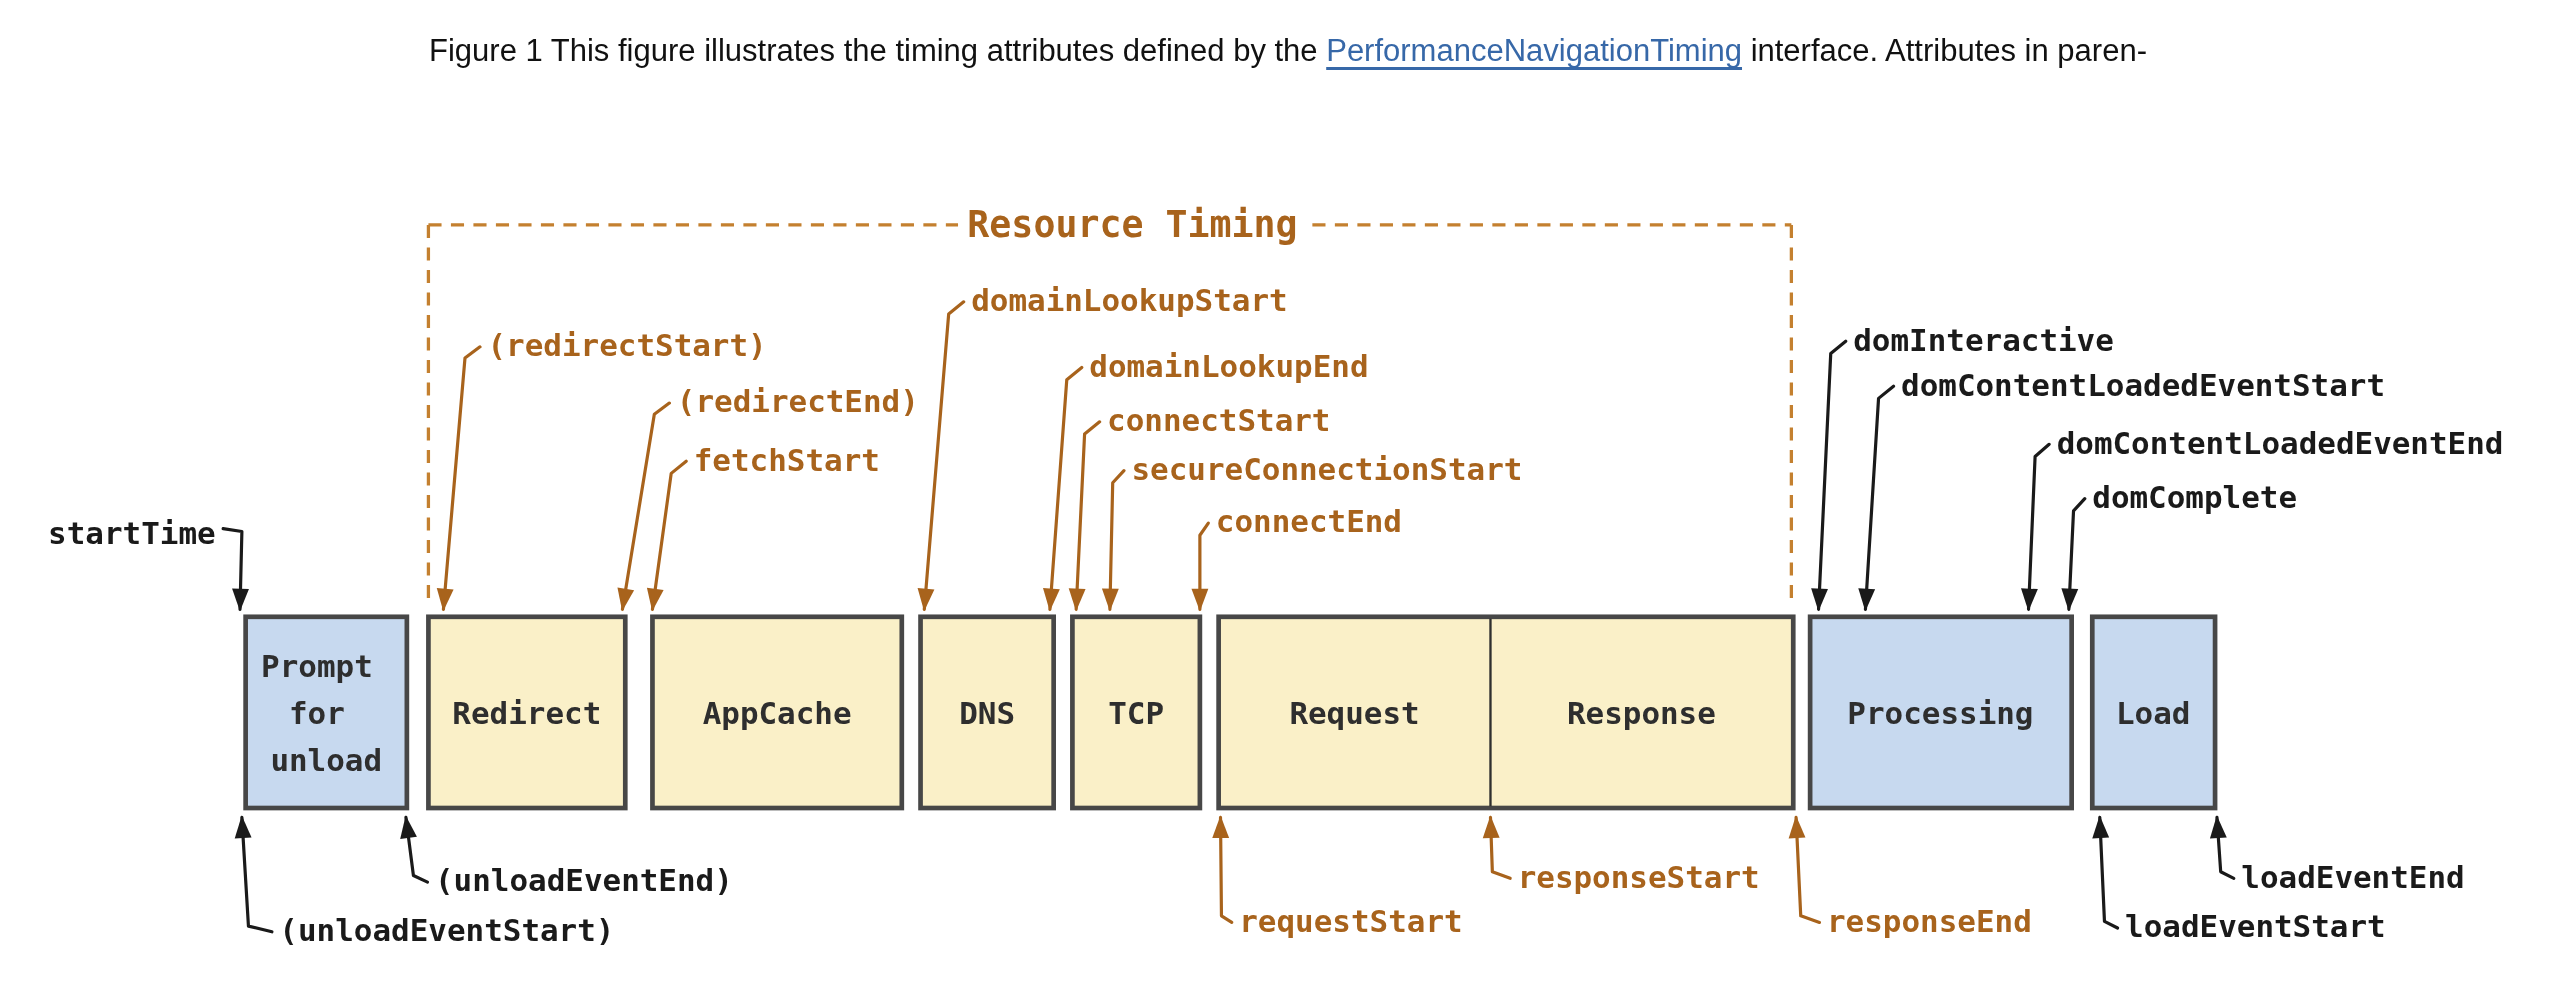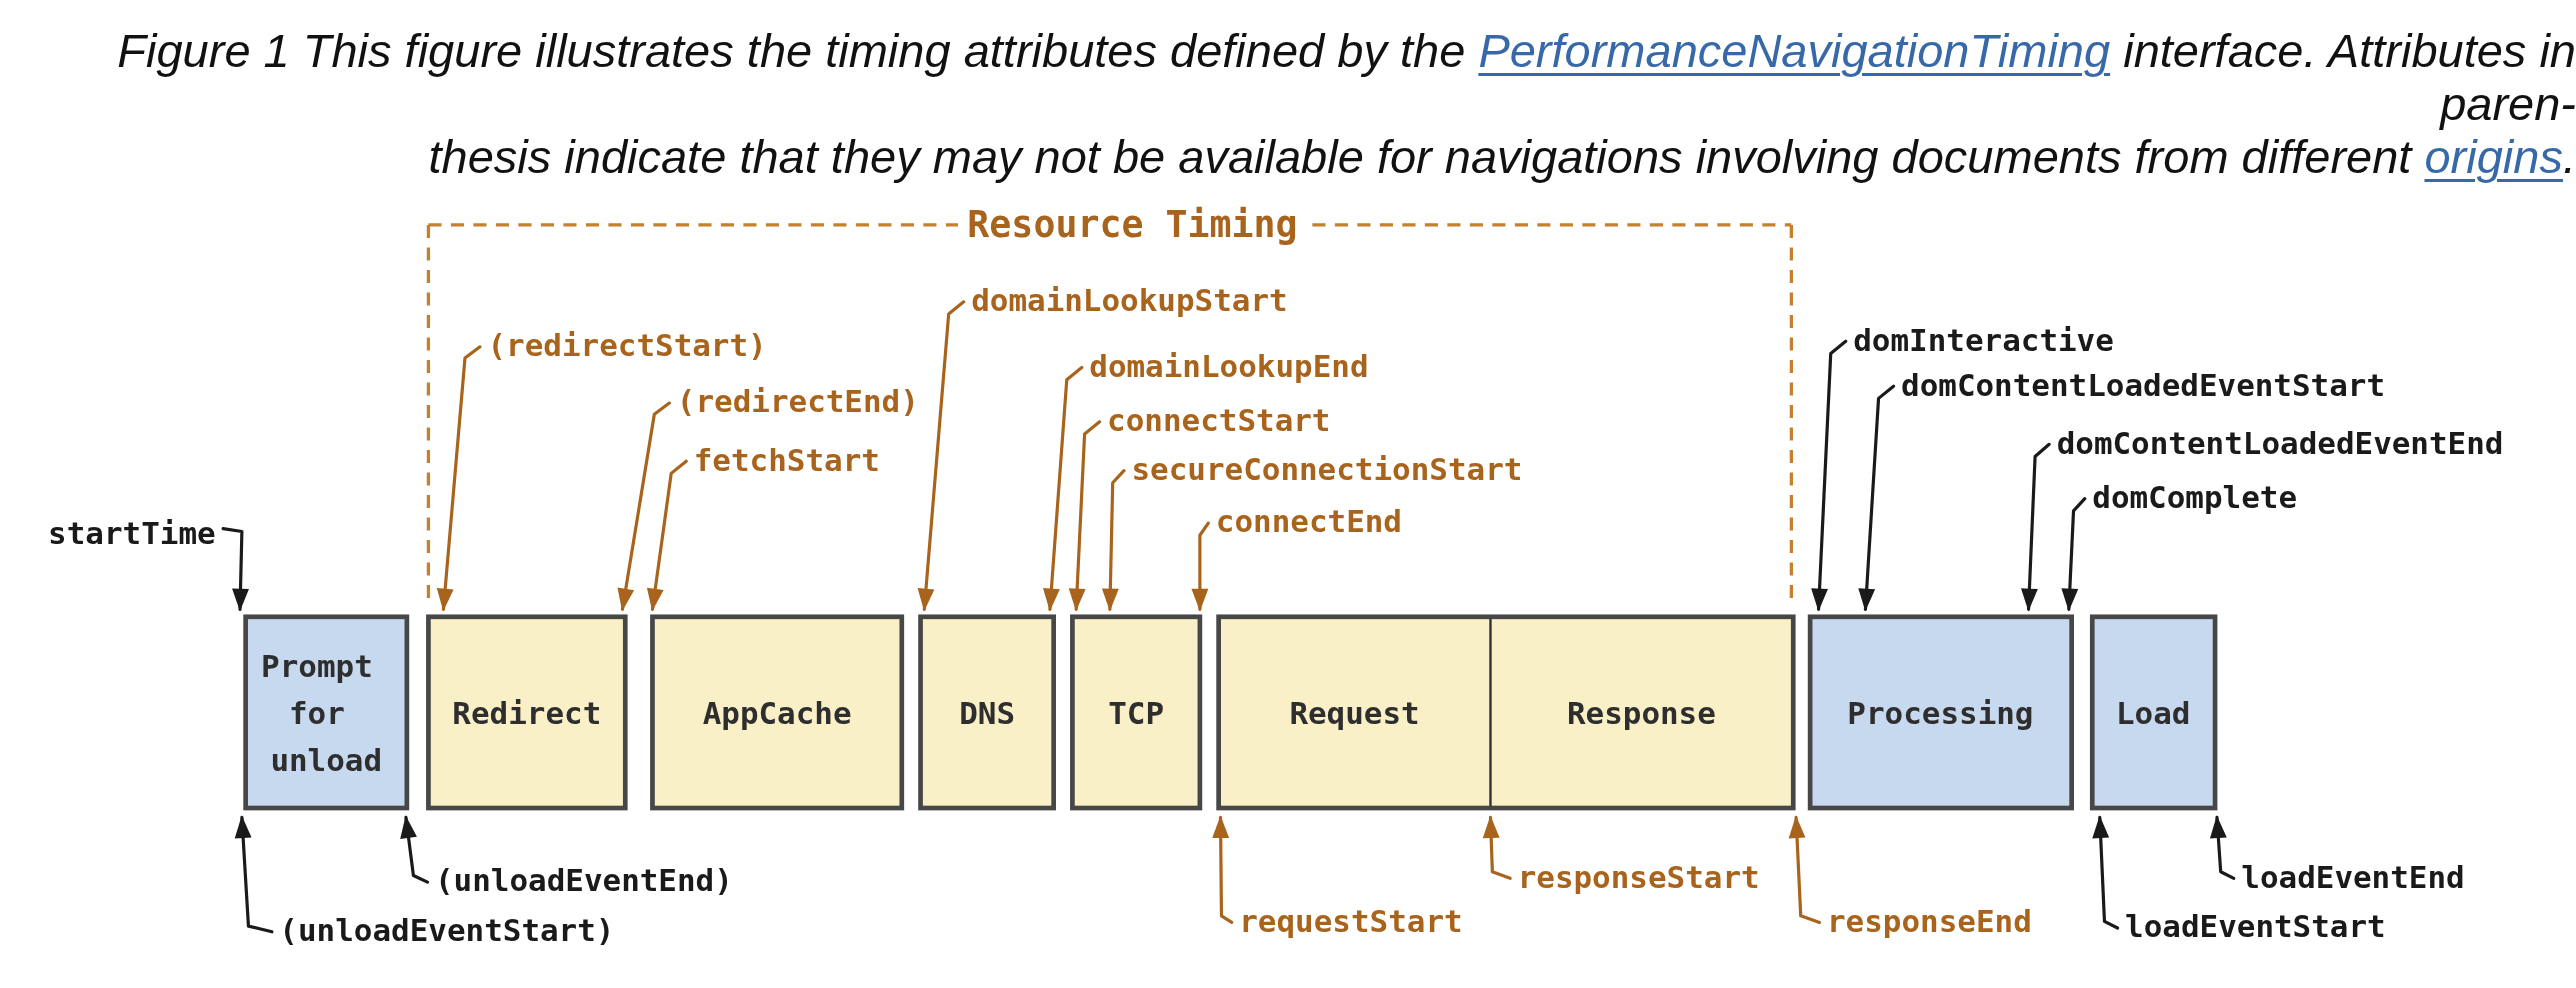--- a/index.html
+++ b/index.html
@@ -6,23 +6,22 @@
   .stage{
     position:relative;
     width:2576px;height:988px;
     background:var(--background,#fff);
     overflow:hidden;
     font-family:"Liberation Sans",sans-serif;
   }
   
   .caption{
     position:absolute;top:24.4px;left:0;right:0;
-    text-align:right;
-    font-style:italic;
-    font-size:47px;line-height:53px;
+    text-align:center;
+    font-size:31px;line-height:53px;
     color:#111;
     letter-spacing:0px;
   }
   .caption a{
     color:var(--link-blue,#3768A8);
     text-decoration:underline;
     text-decoration-thickness:2.8px;
     text-underline-offset:5.6px;
     cursor:pointer;
   }
@@ -50,21 +49,20 @@
   .mh-black{fill:var(--label-black,#1A1A1A);}
   .mh-orange{fill:var(--accent-orange-text,#A8631C);}
 </style>
 </head>
 <body>
 
 <div class="stage">
 
   <div class="caption">
     <div><span>Figure 1 This figure illustrates the timing attributes defined by the </span><a href="#">PerformanceNavigationTiming</a><span> interface. Attributes in paren-</span></div>
-    <div><span>thesis indicate that they may not be available for navigations involving documents from different </span><a href="#">origins</a><span>.</span></div>
   </div>
 
   <svg class="diagram" viewBox="0 0 2748 1054">
     <defs>
       <marker id="ah-black" markerUnits="userSpaceOnUse" markerWidth="30" markerHeight="26" refX="24" refY="12" orient="auto">
         <path class="mh-black" d="M2,3 L26,12 L2,21 Z"></path>
       </marker>
       <marker id="ah-orange" markerUnits="userSpaceOnUse" markerWidth="30" markerHeight="26" refX="24" refY="12" orient="auto">
         <path class="mh-orange" d="M2,3 L26,12 L2,21 Z"></path>
       </marker>

